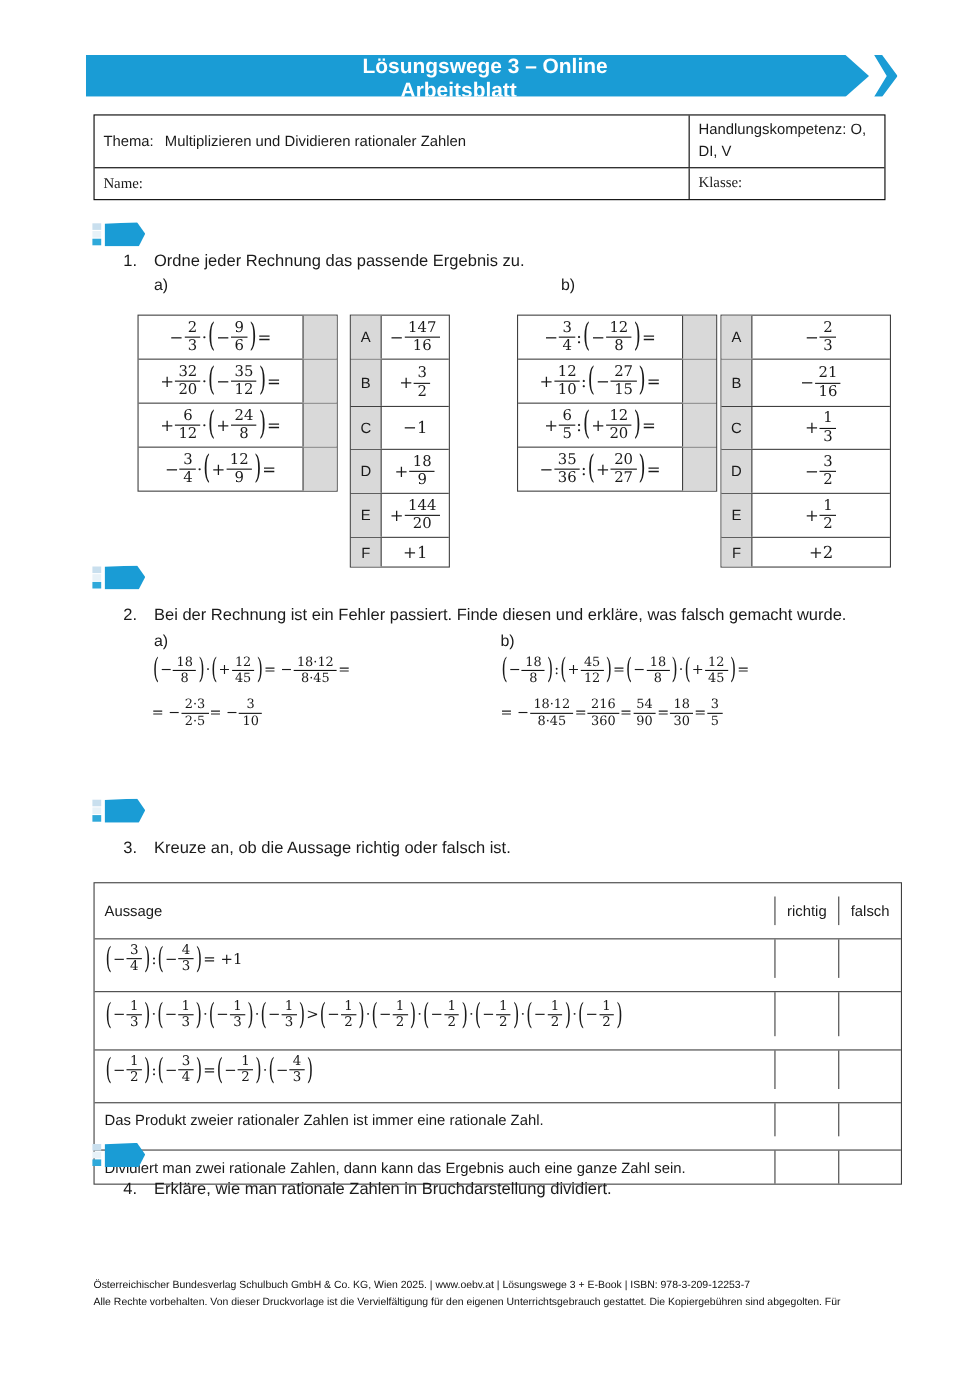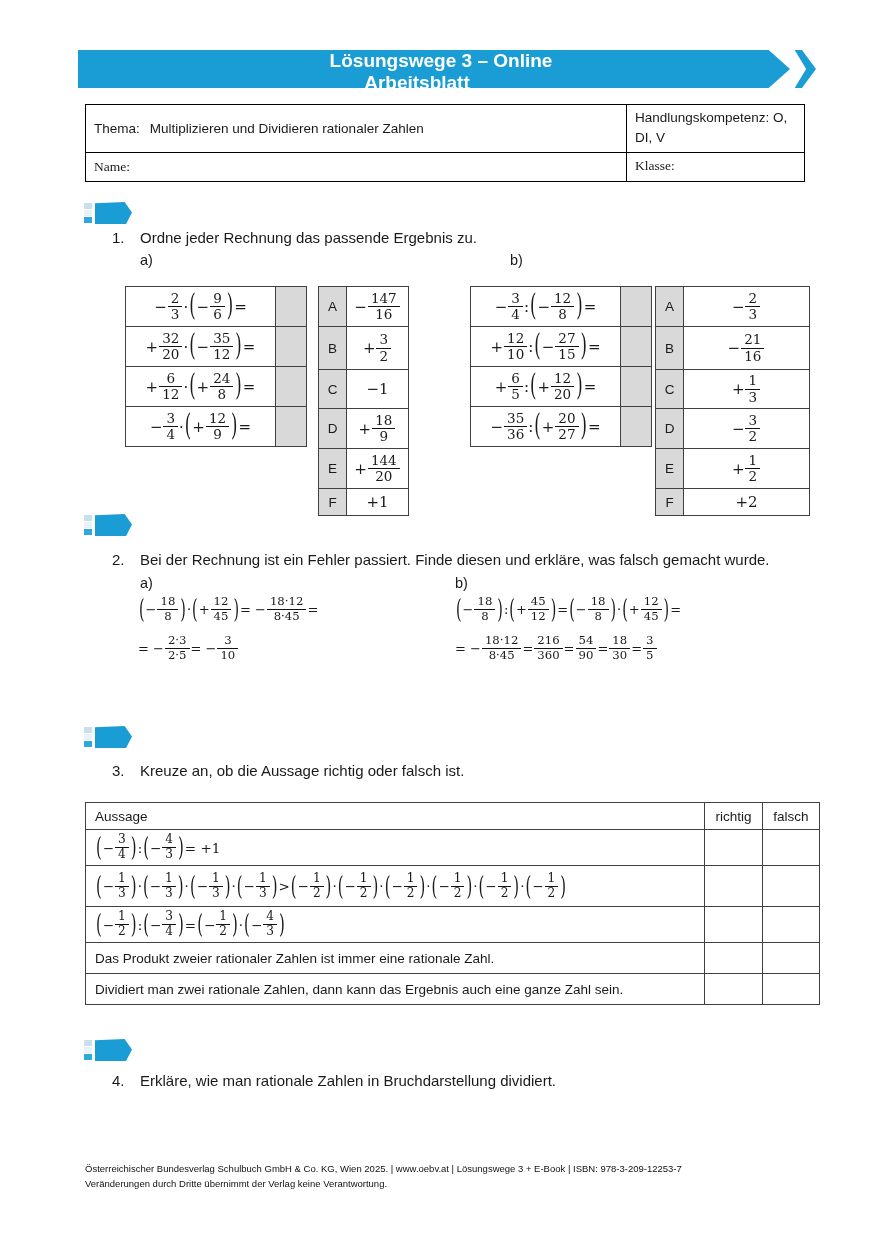--- a/index.html
+++ b/index.html
@@ -65,21 +65,21 @@
   .keytable{position:absolute;border:1px solid #404040;box-sizing:border-box;background:#fff;}
   .keytable .row{display:flex;}
   .keytable .row + .row{border-top:1px solid #404040;}
   .keytable .letter{width:27px;background:var(--gray);border-right:1px solid #404040;
         display:flex;align-items:center;justify-content:center;font-size:13.5px;}
   .keytable .val{flex:1;display:flex;align-items:center;justify-content:center;}
   .r40{height:39px;} .r42{height:42px;} .r38{height:38px;} .r26{height:26px;}
 
   
   .sttable{position:absolute;left:85px;top:802px;width:735px;border:1px solid #404040;box-sizing:border-box;}
-  .strow{display:flex;}
+  .strow{display:flex;margin-top:12px;}
   .strow + .strow{border-top:1px solid #404040;}
   .stcell{flex:1;padding:0 9px;display:flex;align-items:center;font-size:13.5px;}
   .stcheck{width:57px;border-left:1px solid #404040;display:flex;align-items:center;justify-content:center;font-size:13.5px;}
   .hh{height:26px;} .h36{height:35px;} .h40{height:40px;} .h30{height:30px;}
 
   
   .footer{position:absolute;left:85px;top:1162px;width:755px;font-size:9.5px;line-height:1.55;color:#111;}
 </style>
 </head>
 <body>
@@ -690,16 +690,16 @@
       <span class="sq sq3"></span>
       <span class="body"></span>
   </div>
   <div class="exhead" style="left:112px;top:1072px;">
     <span class="no">4.</span>
     <span>Erkläre, wie man rationale Zahlen in Bruchdarstellung dividiert.</span>
   </div>
 
   <div class="footer">
     <div>Österreichischer Bundesverlag Schulbuch GmbH &amp; Co. KG, Wien 2025. | www.oebv.at | Lösungswege 3 + E-Book | ISBN: 978-3-209-12253-7</div>
-    <div>Veränderungen durch Dritte übernimmt der Verlag keine Verantwortung.</div>
+    <div>Alle Rechte vorbehalten. Von dieser Druckvorlage ist die Vervielfältigung für den eigenen Unterrichtsgebrauch gestattet.  Die Kopiergebühren sind abgegolten. Für</div>
   </div>
 
 </div>
 
 </body></html>

